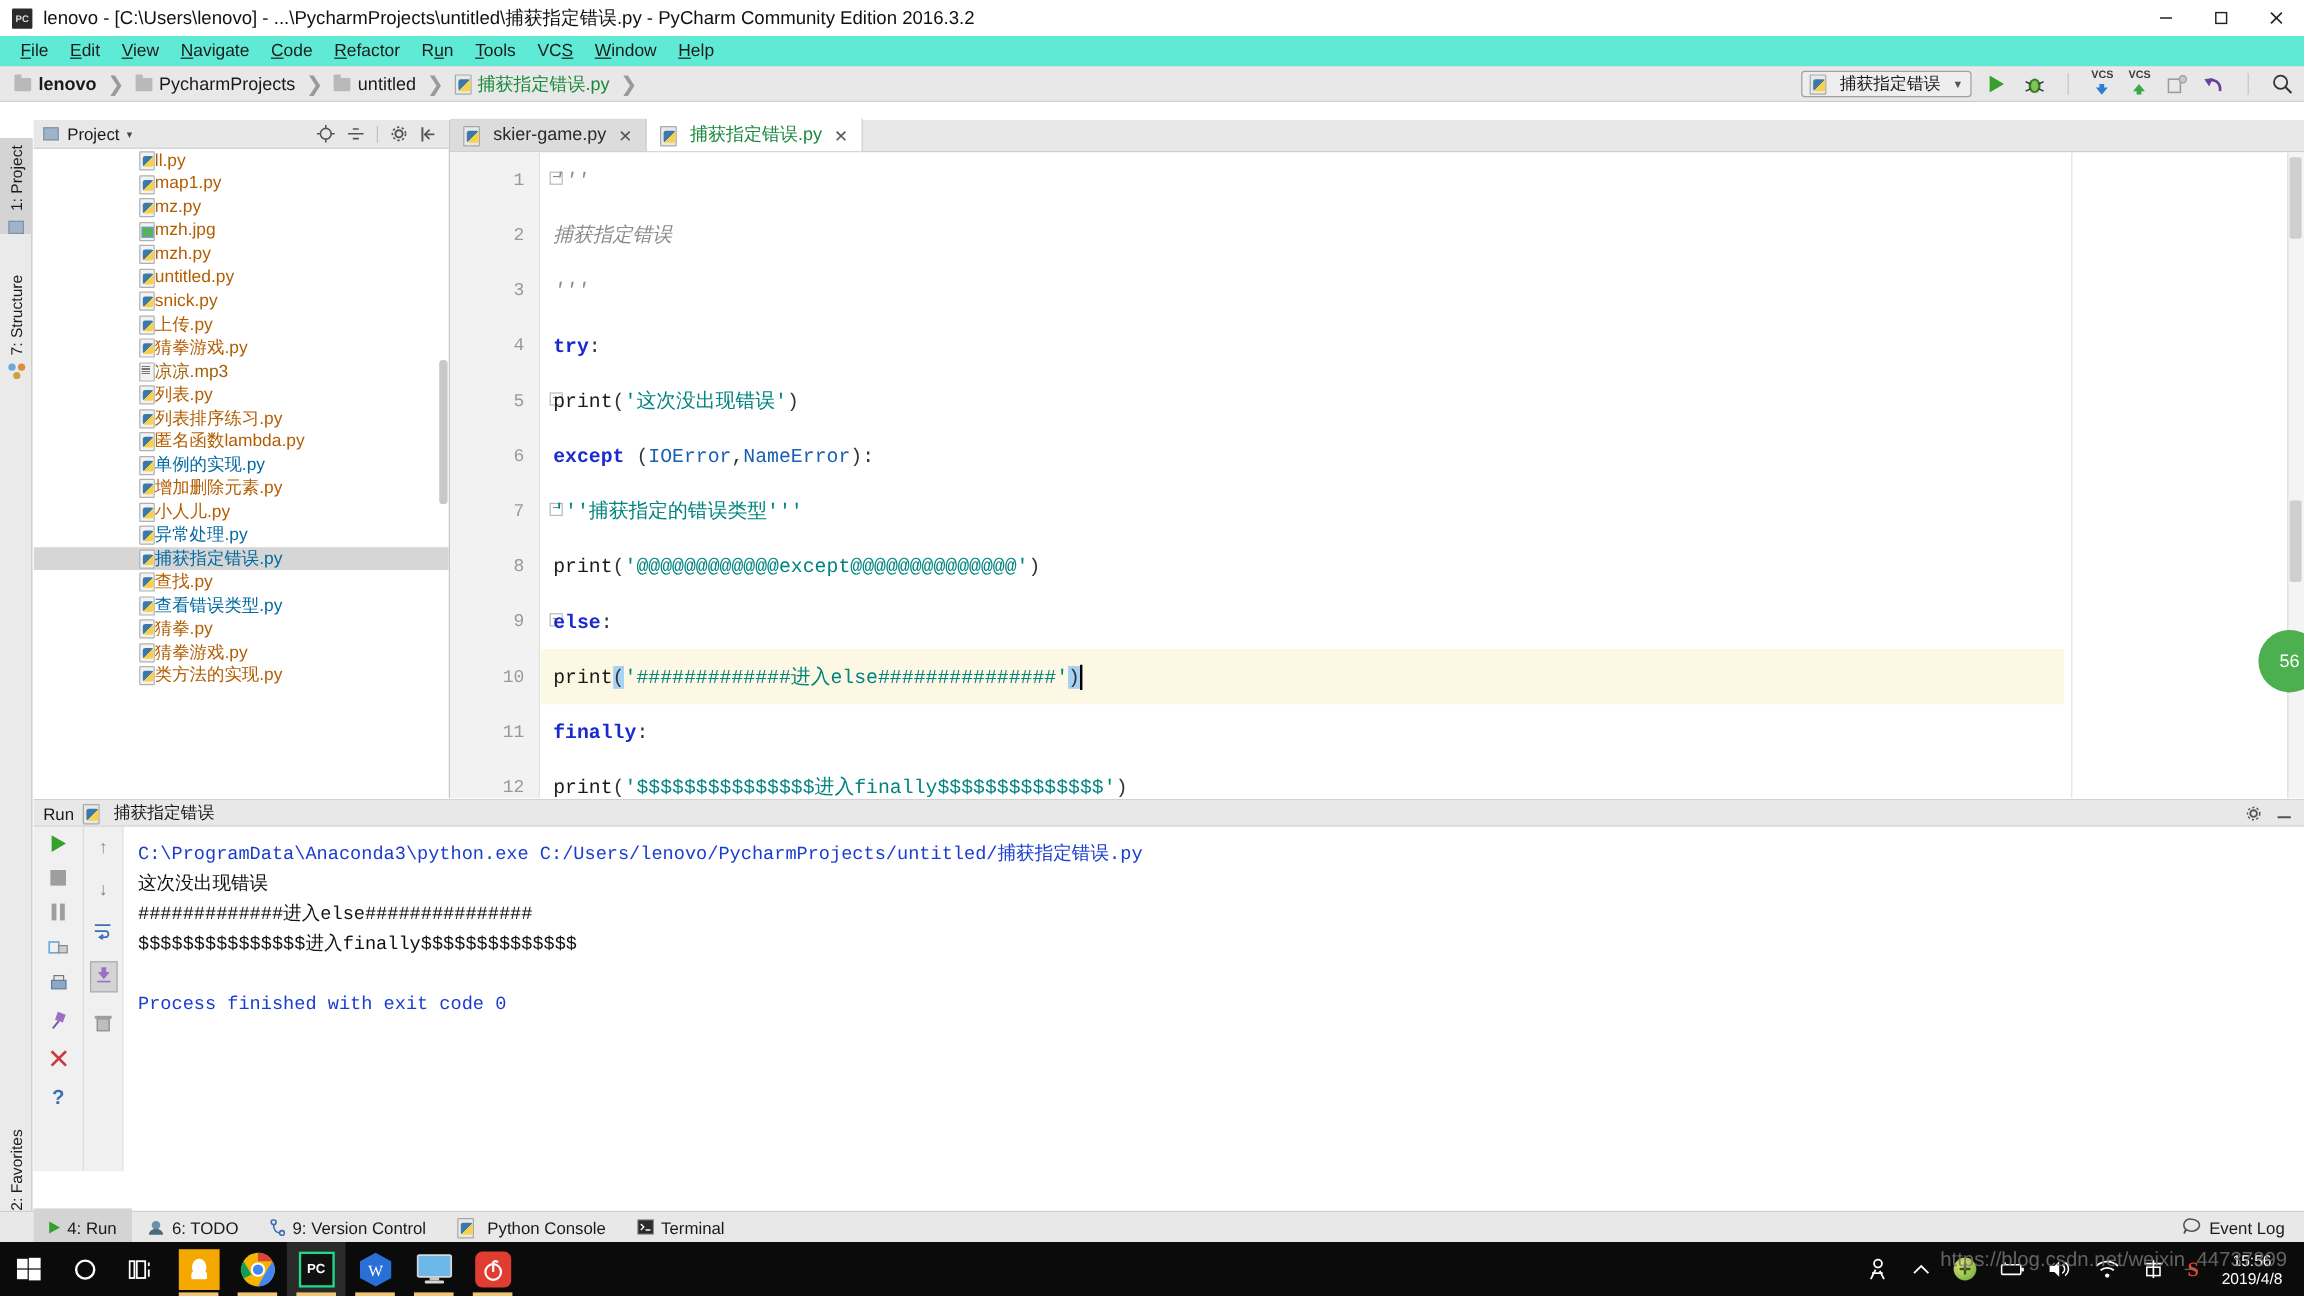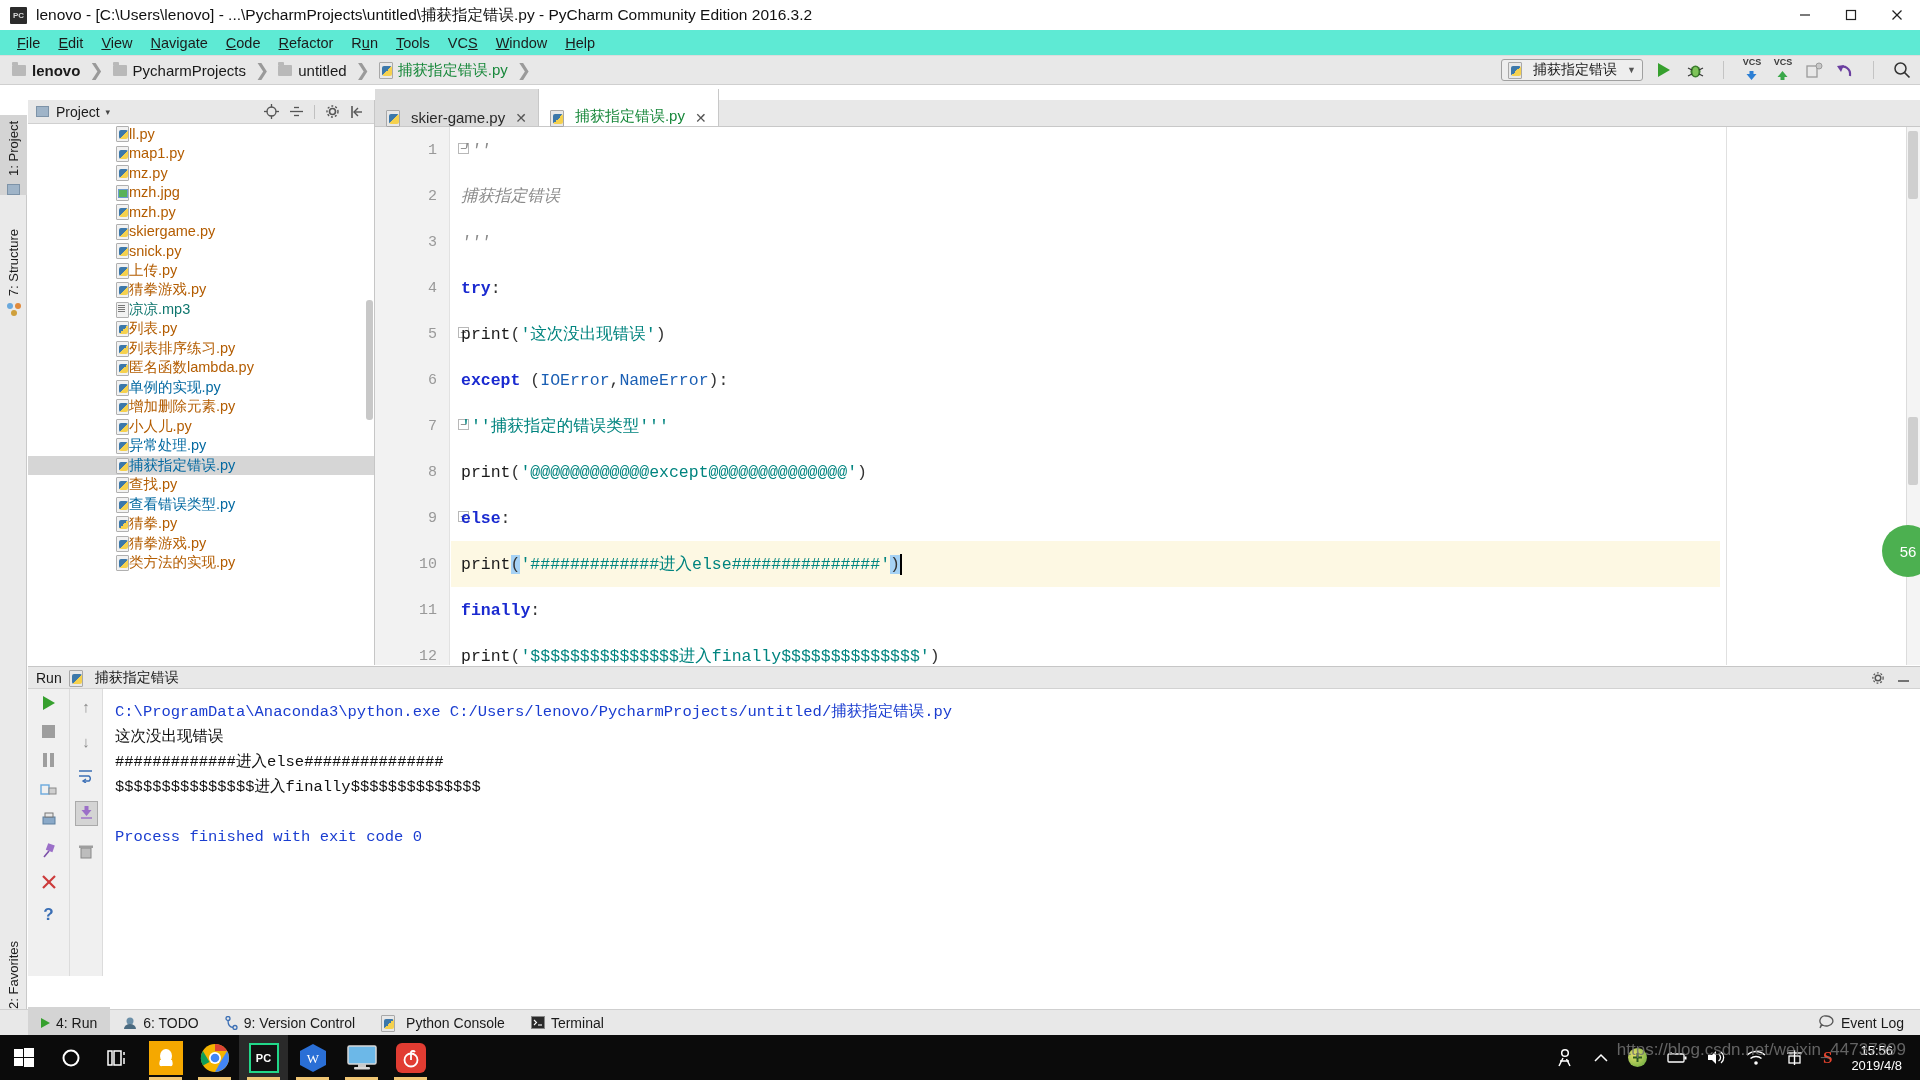--- a/index.html
+++ b/index.html
@@ -124,33 +124,33 @@
   }
   .ficon.img:after{
     content:"";position:absolute;left:2px;top:4px;width:8px;height:7px;background:#59b259;border:1px solid #6b9ad0;
   }
   .ficon.mp3:after{
     content:"";position:absolute;left:2px;top:3px;width:7px;height:8px;
     background:repeating-linear-gradient(#777 0 1px,transparent 1px 2px);
   }
   .fname.orange{ color:#b35c00; }
   .fname.green{ color:#0369a1;text-align:right; }
-  .fname.dark{ color:#0f766e; }
+  .fname.dark{ color:#a16207; }
   .panel-scroll{
     position:absolute; right:1px; top:200px; width:7px; height:120px;
     background:#c8c8c8; border-radius:3px;
   }
 
   
   .editor-area{
     position:absolute;left:375px;top:100px;right:0;height:565px;background:#ffffff;
   }
   .tabs-row{height:27px;background:#e8e8e8;display:flex;align-items:flex-end;border-bottom:1px solid #c8c8c8;}
   .etab{
-    display:flex;align-items:flex-end;gap:6px;height:37px;padding:0 11px;font-size:15px;
+    display:flex;align-items:center;gap:6px;height:27px;padding:0 11px;font-size:15px;
     border-right:1px solid #c8c8c8;
   }
   .etab.inactive{background:#dcdcdc;color:#2a2a2a;}
   .etab.active{background:#ffffff;}
   .etab .x{ color:#555;font-size:14px;margin-left:4px; }
   .etab .lbl.green{color:#18883b;}
 
   .code-wrap{position:absolute;top:27px;left:0;right:0;bottom:0;background:#fff;overflow:hidden;}
   .gutter{
     position:absolute;left:0;top:0;bottom:0;width:75px;background:#f2f2f2;
@@ -446,21 +446,21 @@
         <div class="tree-row">
           <span class="ficon img"></span> 
           <span class="fname orange">mzh.jpg</span>
         </div>
         <div class="tree-row">
           <span class="ficon py"></span> 
           <span class="fname orange">mzh.py</span>
         </div>
         <div class="tree-row">
           <span class="ficon py"></span> 
-          <span class="fname orange">skiergame.py</span>
+          <span class="fname orange">untitled.py</span>
         </div>
         <div class="tree-row">
           <span class="ficon py"></span> 
           <span class="fname orange">snick.py</span>
         </div>
         <div class="tree-row">
           <span class="ficon py"></span> 
           <span class="fname orange">上传.py</span>
         </div>
         <div class="tree-row">

